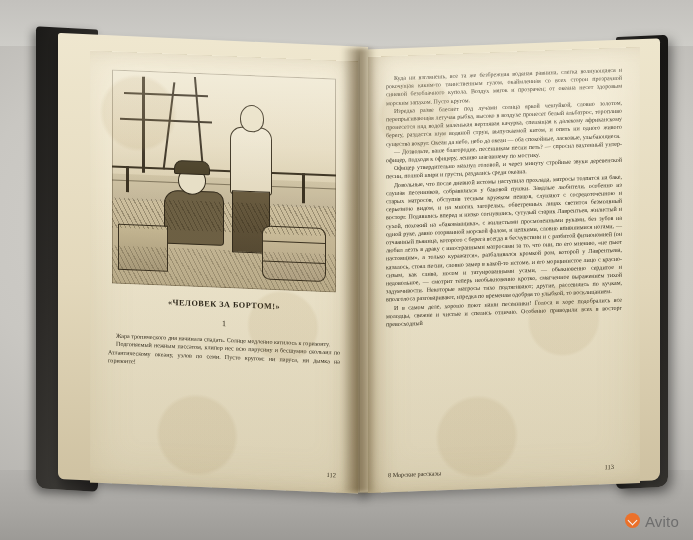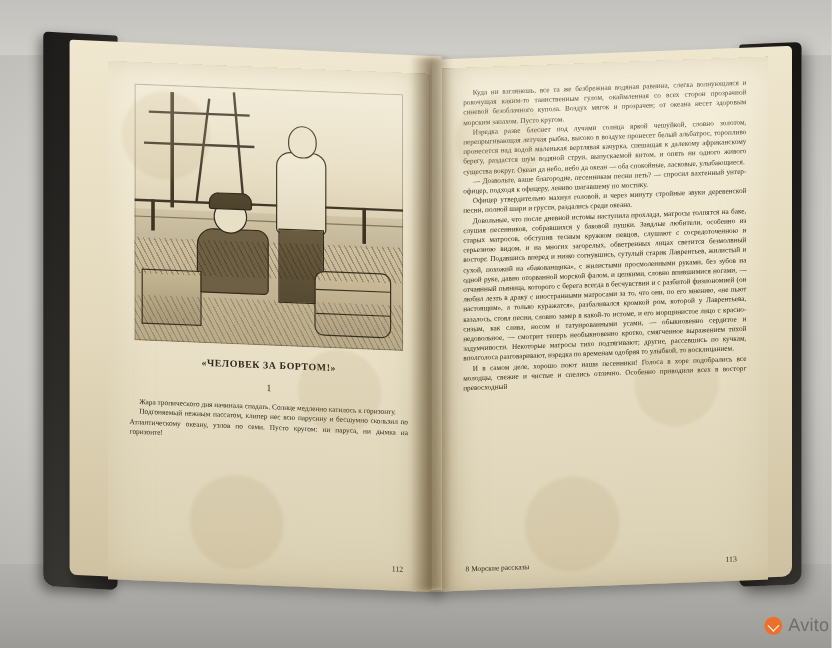--- a/index.html
+++ b/index.html
@@ -269,24 +269,24 @@
       radial-gradient(circle at 40% 88%, rgba(150,120,60,.10) 0 9%, rgba(0,0,0,0) 10%);
   }
   .page-shade {
     position:absolute; inset:0; pointer-events:none;
     background: linear-gradient(180deg, rgba(255,250,235,.25) 0%, rgba(0,0,0,0) 30%, rgba(90,70,35,.10) 100%);
   }
 
   
   .watermark {
     position: absolute;
-    right: 2px;
+    right: 14px;
     bottom: 10px;
     display: flex;
-    align-items: center;
+    align-items: flex-start;
     gap: 5px;
     font-family: "Liberation Sans", sans-serif;
     color: #6a6a6a;
     font-size: 15px;
     letter-spacing: .2px;
     opacity: .92;
   }
   .wm-dot {
     width: 15px; height: 15px; border-radius: 50%;
     background: #f26d21;

